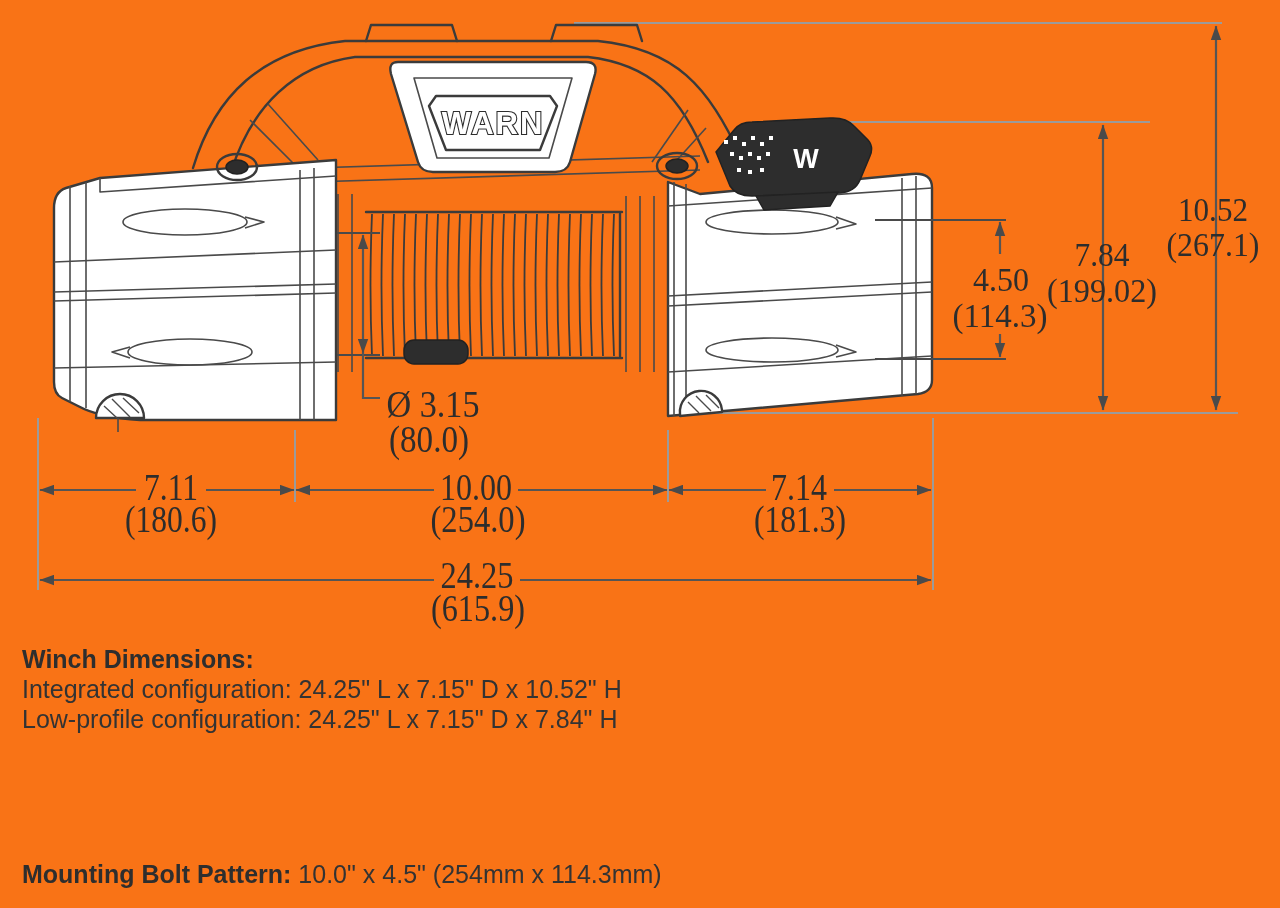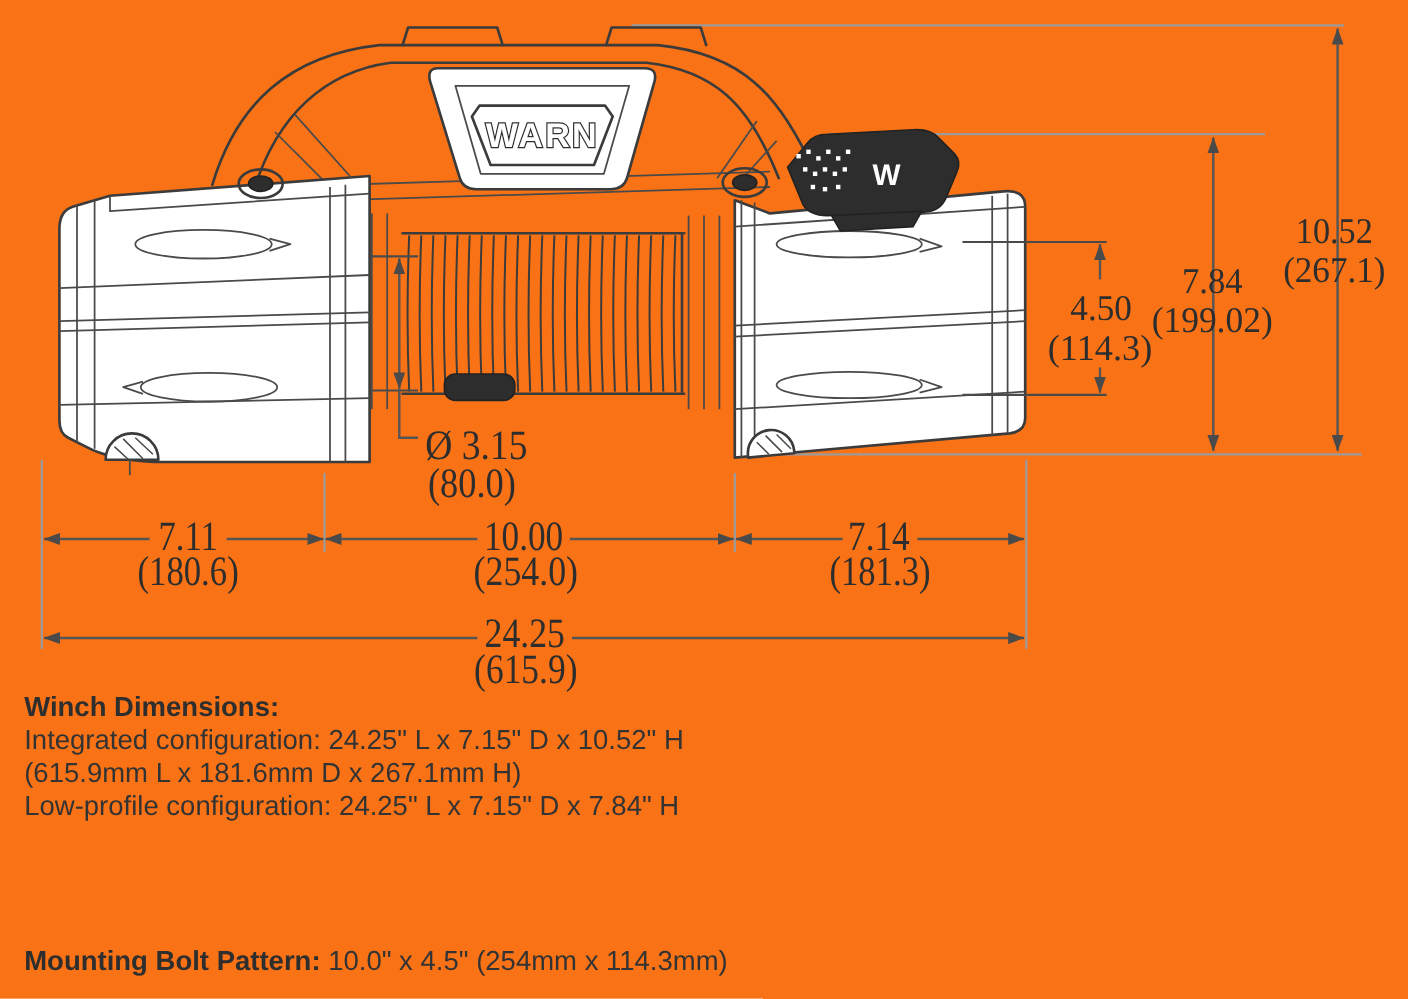--- a/index.html
+++ b/index.html
@@ -16,21 +16,21 @@
   .leader{stroke:#4a4a4a;stroke-width:2;fill:none;}
   .hatch{stroke:#4a4a4a;stroke-width:1.4;fill:none;}
   .coil{stroke:#3b3b3b;stroke-width:1.8;fill:none;}
   .dim{font-family:"Liberation Serif",serif;fill:#2d2d2d;}
   .dim-lg{font-size:38px;}
   .dim-sm{font-size:33px;}
   .logo-txt{font-family:"Liberation Sans",sans-serif;font-weight:bold;font-size:31px;
             letter-spacing:2px;fill:#ffffff;stroke:#2d2d2d;stroke-width:2.2;paint-order:stroke;}
   .clutch-txt{font-family:"Liberation Sans",sans-serif;font-weight:bold;font-size:27px;fill:#ffffff;}
   
-  #specs{position:absolute;left:22px;top:628px;width:1100px;font-size:25px;line-height:30px;color:#333333;}
+  #specs{position:absolute;left:22px;top:644px;width:1100px;font-size:25px;line-height:30px;color:#333333;}
   #specs h2{font-size:25px;line-height:30px;margin:0;font-weight:bold;color:#2e2e2e;}
   #specs p{margin:0;}
   #bolt-line{position:absolute;left:22px;top:860px;font-size:25px;color:#333333;}
   #bolt-line b{color:#2e2e2e;}
 </style>
 </head>
 <body>
 
 <div id="page">
 
@@ -243,21 +243,20 @@
       <line class="dimline" x1="40" y1="580" x2="434" y2="580" marker-start="url(#ah)"></line>
       <line class="dimline" x1="520" y1="580" x2="931" y2="580" marker-end="url(#ah)"></line>
       <text class="dim dim-lg" x="477" y="588" text-anchor="middle" textLength="73" lengthAdjust="spacingAndGlyphs">24.25</text>
       <text class="dim dim-lg" x="478" y="621" text-anchor="middle" textLength="94" lengthAdjust="spacingAndGlyphs">(615.9)</text>
     </g>
   </svg>
 
   <div id="specs">
     <h2>Winch Dimensions:</h2>
     <p>Integrated configuration: 24.25" L x 7.15" D x 10.52" H</p>
-    <p>(615.9mm L x 181.6mm D x 267.1mm H)</p>
     <p>Low-profile configuration: 24.25" L x 7.15" D x 7.84" H</p>
   </div>
 
   <div id="bolt-line">
     <b>Mounting Bolt Pattern:</b><span> 10.0" x 4.5" (254mm x 114.3mm)</span>
   </div>
 
 </div>
 
 </body></html>

